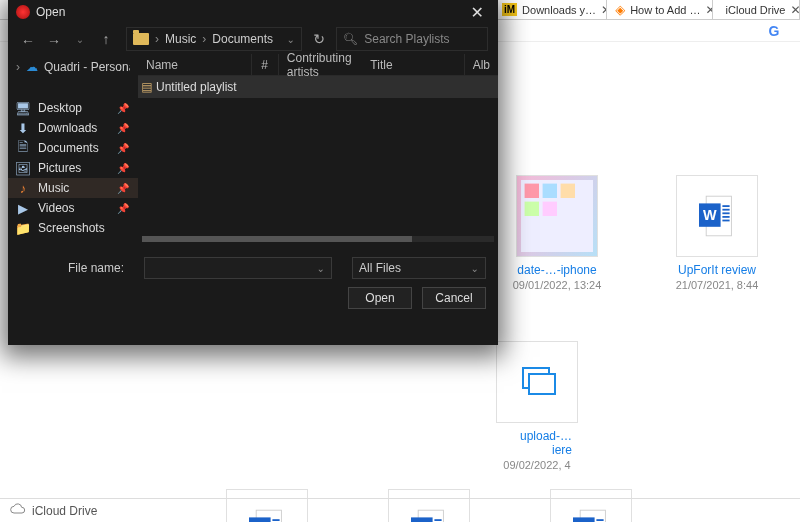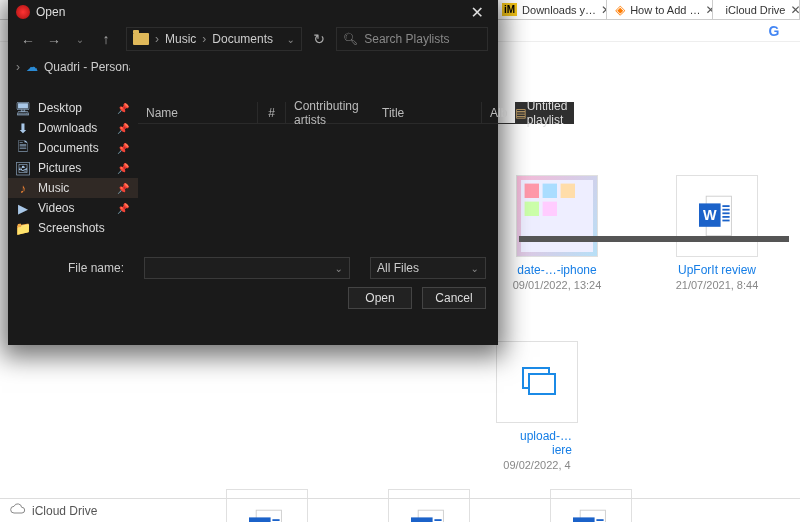--- a/index.html
+++ b/index.html
@@ -41,21 +41,21 @@
   .dlg-toolbar .right { margin-left:auto; display:flex; gap:10px; align-items:center;}
   .viewpick { width:22px; height:20px; border:1px solid #3a3a3a; display:flex; align-items:center; justify-content:center;}
   .help { width:16px; height:16px; border-radius:50%; background:#1b6fb4; color:#fff; font-size:11px; display:flex; align-items:center; justify-content:center;}
   .dlg-body { display:flex; height:197px; }
   .tree { width:130px; overflow:hidden; font-size:12px; }
   .tree-head { display:flex; align-items:center; gap:6px; padding:6px 8px; color:#ccc;}
   .tree-items { padding:18px 0 0 0;}
   .tree-item { display:flex; align-items:center; gap:8px; height:20px; padding:0 8px; color:#ddd;}
   .tree-item .pin { margin-left:auto; color:#888; font-size:10px;}
   .tree-item.sel { background:#302925; }
-  .list { flex:1; display:flex; flex-direction:row; min-width:0;margin-top:48px;}
+  .list { flex:1; display:flex; flex-direction:column; min-width:0;}
   .list-head { display:flex; height:22px; align-items:center; font-size:12px; color:#bbb; border-bottom:1px solid #2a2a2a;}
   .lh { padding:0 8px; border-right:1px solid #2a2a2a; height:100%; display:flex; align-items:center;}
   .list-row { display:flex; align-items:center; height:22px; background:#2f2f2f; font-size:12px; color:#ddd;}
   .list-row .ic { width:18px; text-align:center; color:#cfa96b; }
   .list-scroll { position:absolute; bottom:7px; left:0; right:0; height:8px;}
   .list-scroll .track { height:6px; background:#2a2a2a; margin:0 4px;}
   .list-scroll .thumb { height:6px; width:270px; background:#555;}
   .dlg-foot { padding:6px 12px 10px; font-size:12px; }
   .frow { display:flex; align-items:center; gap:20px; }
   .frow label{ width:104px; text-align:right; font-size:12px; color:#ccc;}
@@ -307,21 +307,21 @@
       </div>
     </div>
   </div>
   <div class="dlg-foot">
     <div class="frow">
       <label>File name:</label>
       <div class="sel-box" style="flex:1">
           <span></span>
           <span style="color:#888;font-size:10px;">⌄</span>
         </div>
-      <div class="sel-box" style="width:116px">
+      <div class="sel-box" style="width:134px">
           <span>All Files</span>
           <span style="color:#888;font-size:10px;">⌄</span>
         </div>
     </div>
     <div class="btns">
       <div class="btn">Open</div>
       <div class="btn">Cancel</div>
     </div>
   </div>
 </div>

